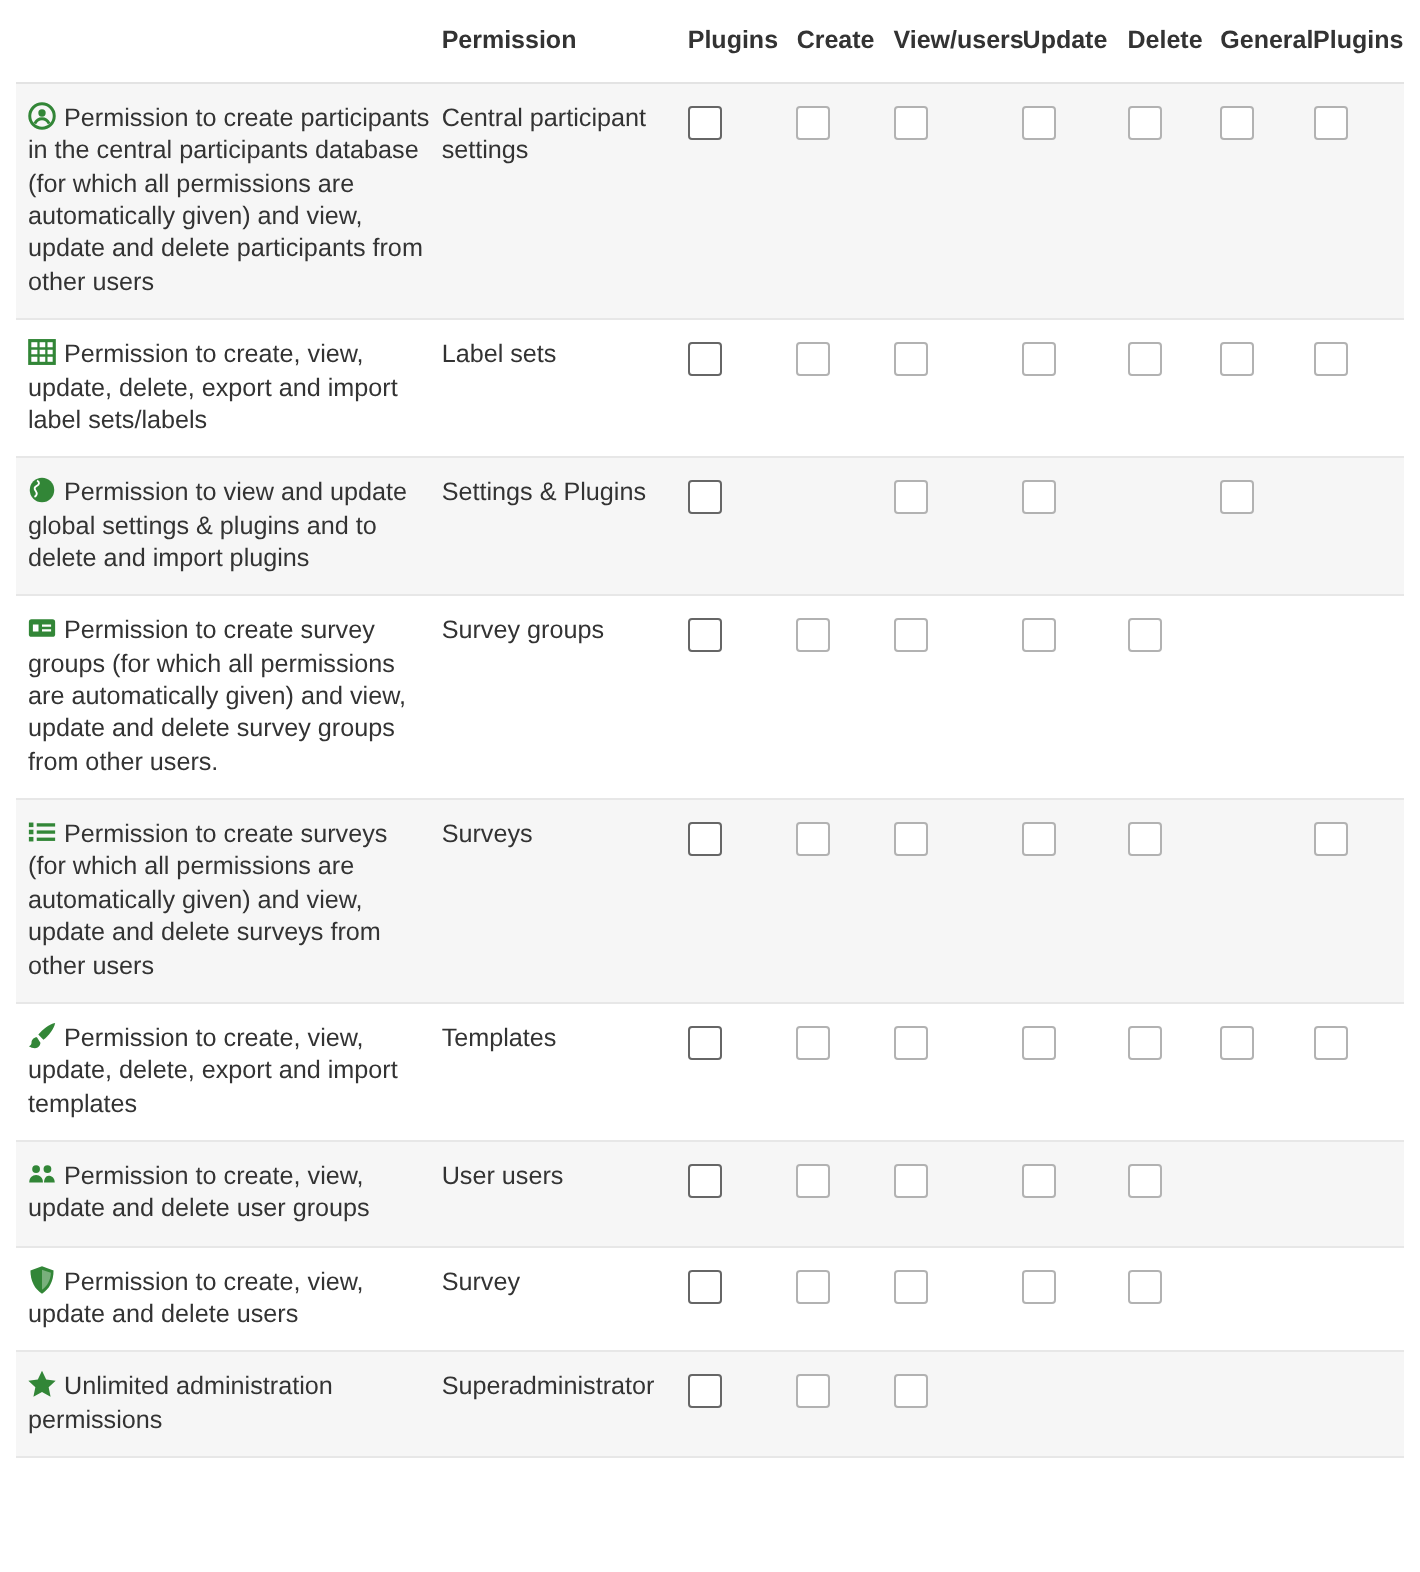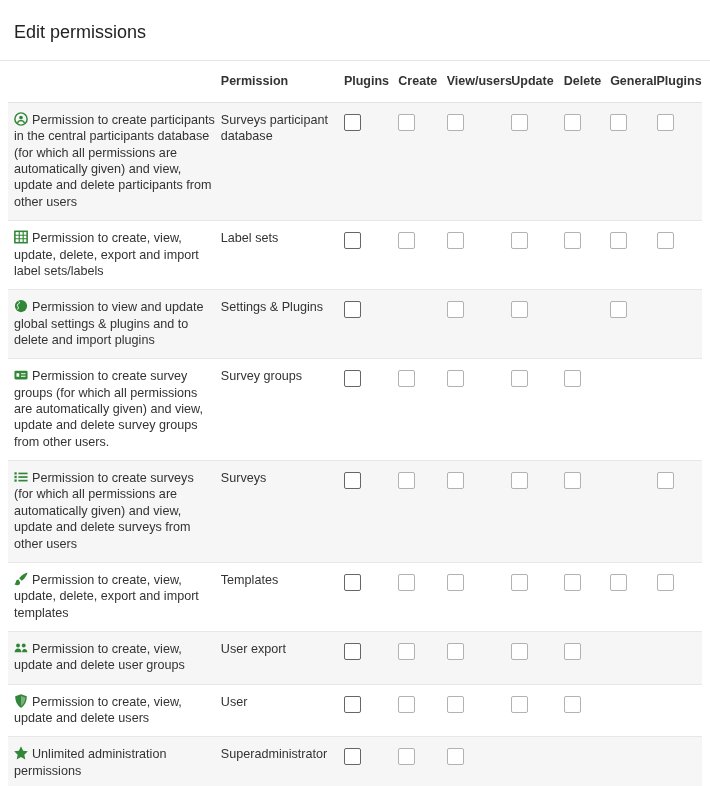--- a/index.html
+++ b/index.html
@@ -45,23 +45,20 @@
     background: #fff; border-radius: 2px; cursor: pointer; display: block;
   }
   .cb-strong { border: 1px solid #666; }
   .cb-light  { border: 1px solid #b2b2b2; }
 </style>
 </head>
 <body>
 
 <div>
 
-  <div class="modal-header">
-    <h1>Edit permissions</h1>
-  </div>
 
   <table class="perm-table">
     <colgroup>
       <col class="c-desc">
         <col class="c-perm">
         <col class="c-gen">
         <col class="c-cre">
       <col class="c-view">
         <col class="c-upd">
         <col class="c-del">
@@ -81,21 +78,21 @@
         <th>Plugins</th>
       </tr>
     </thead>
     <tbody id="perm-tbody">
         <tr>
           <td class="desc-cell"><span class="row-icon"><svg viewBox="0 0 16 16">
                 <circle cx="8" cy="8" r="7" fill="none" stroke="#328637" stroke-width="1.7"></circle>
                 <circle cx="8" cy="6.3" r="2.1" fill="#328637"></circle>
                 <path d="M3.9 12.4c.9-1.9 2.4-2.8 4.1-2.8s3.2.9 4.1 2.8" fill="none" stroke="#328637" stroke-width="1.7"></path>
               </svg></span><span>Permission to create participants in the central participants database (for which all permissions are automatically given) and view, update and delete participants from other users</span></td>
-          <td><span>Surveys participant database</span></td>
+          <td><span>Central participant settings</span></td>
           <td>
             <input type="checkbox" class="cb cb-strong" style="">
           </td>
           <td>
             <input type="checkbox" class="cb cb-light" style="">
           </td>
           <td>
             <input type="checkbox" class="cb cb-light" style="">
           </td>
           <td>
@@ -248,21 +245,21 @@
         </tr>
         <tr>
           <td class="desc-cell"><span class="row-icon"><svg viewBox="0 0 18 14">
                 <g fill="#328637">
                   <circle cx="5.2" cy="3.8" r="2.5"></circle>
                   <circle cx="12.5" cy="3.8" r="2.5"></circle>
                   <path d="M.8 12.5c0-3 1.9-4.8 4.4-4.8s4.4 1.8 4.4 4.8z"></path>
                   <path d="M10.3 12.5c.1-2.7 1.5-4.8 3.5-4.3 1.9.4 3.4 1.6 3.4 4.3z"></path>
                 </g>
               </svg></span><span>Permission to create, view, update and delete user groups</span></td>
-          <td><span>User export</span></td>
+          <td><span>User users</span></td>
           <td>
             <input type="checkbox" class="cb cb-strong" style="">
           </td>
           <td>
             <input type="checkbox" class="cb cb-light" style="">
           </td>
           <td>
             <input type="checkbox" class="cb cb-light" style="">
           </td>
           <td>
@@ -272,21 +269,21 @@
             <input type="checkbox" class="cb cb-light" style="">
           </td>
           <td></td>
           <td></td>
         </tr>
         <tr>
           <td class="desc-cell"><span class="row-icon"><svg viewBox="0 0 14 16">
                 <path d="M7 .2 13.6 2.6c0 6-2.4 10.7-6.6 13.2C2.8 13.3.4 8.6.4 2.6Z" fill="#328637"></path>
                 <path d="M7 2.2v11.4c3.1-2.1 4.9-5.6 5.1-9.7z" fill="#fff" opacity="0.35"></path>
               </svg></span><span>Permission to create, view, update and delete users</span></td>
-          <td><span>User</span></td>
+          <td><span>Survey</span></td>
           <td>
             <input type="checkbox" class="cb cb-strong" style="">
           </td>
           <td>
             <input type="checkbox" class="cb cb-light" style="">
           </td>
           <td>
             <input type="checkbox" class="cb cb-light" style="">
           </td>
           <td>

